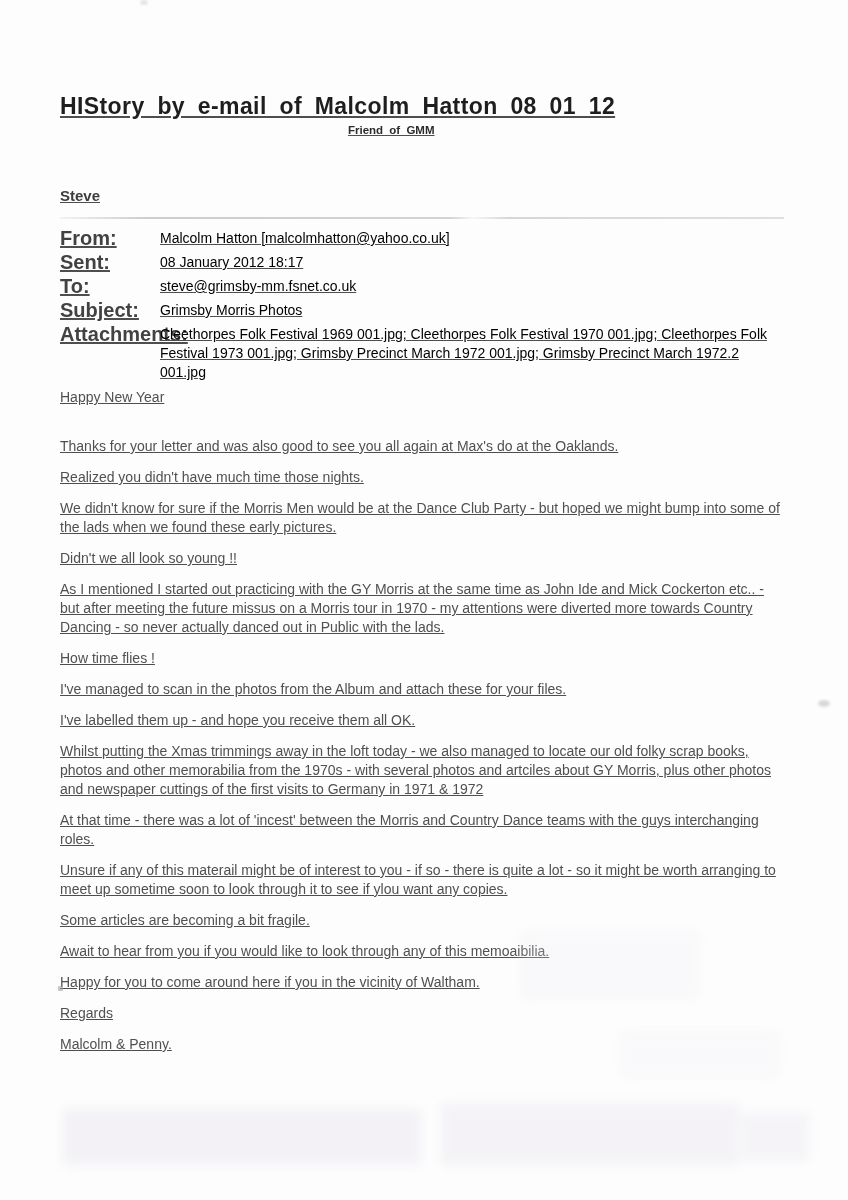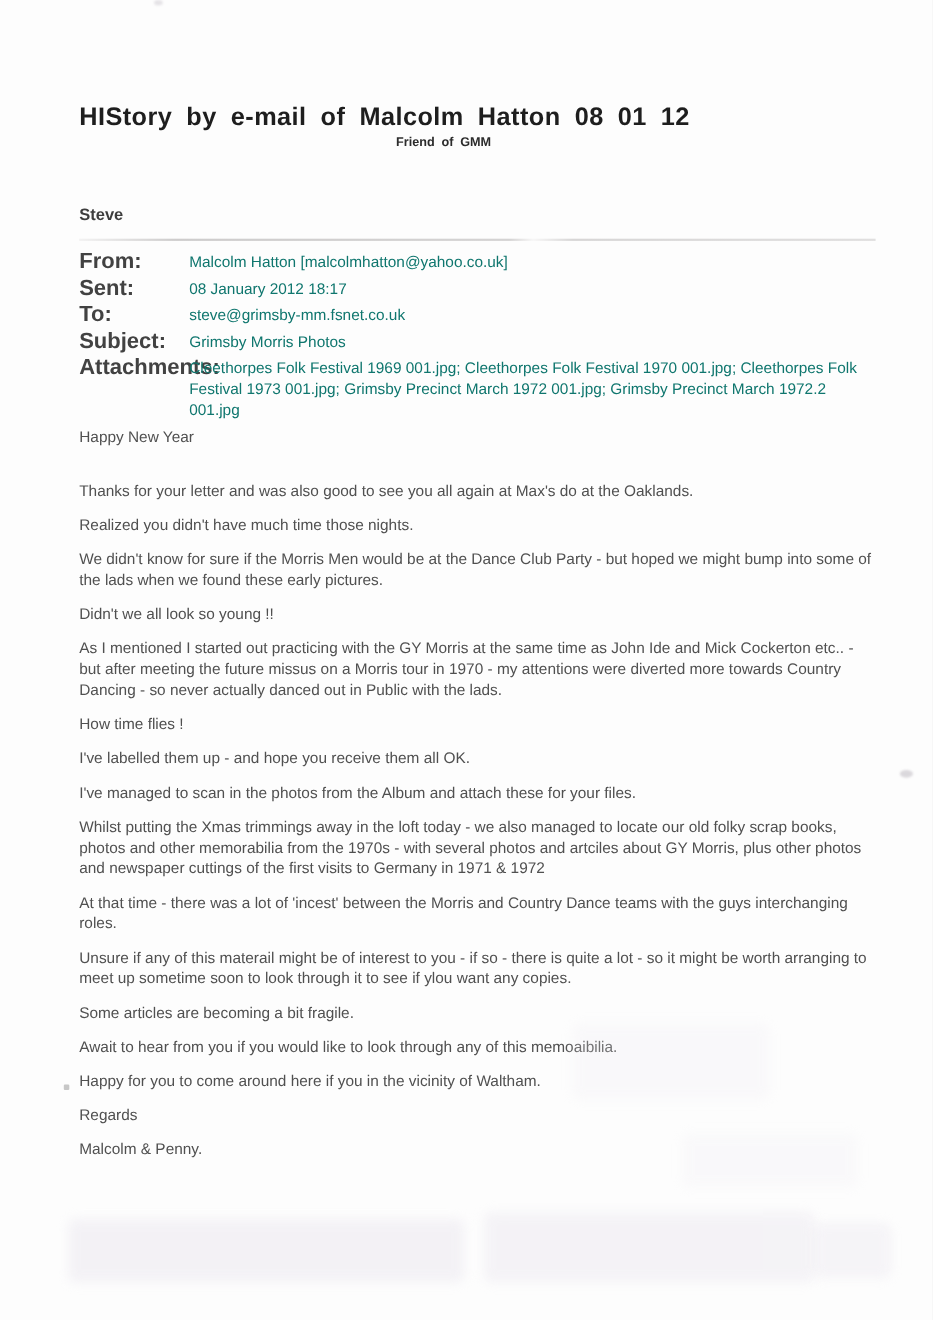--- a/index.html
+++ b/index.html
@@ -8,23 +8,24 @@
     width: 848px;
     height: 1200px;
     margin: 0 auto;
     background: #fdfdfd;
     overflow: hidden;
     font-family: "Liberation Sans", sans-serif;
     color: #4e4e4e;
   }
   .content {
     position: absolute;
-    left: 72px;
+    left: 60px;
     top: 0;
     width: 724px;
+    text-decoration: underline;
   }
   .doc-title {
     margin: 92px 0 0 0;
     font-size: 23px;
     line-height: 28px;
     font-weight: bold;
     color: #1e1e1e;
     letter-spacing: 0.4px;
     word-spacing: 6px;
     white-space: nowrap;
@@ -61,21 +62,21 @@
     flex: none;
     width: 100px;
     font-weight: bold;
     color: #424242;
     font-size: 20px;
     line-height: 19px;
   }
   .field-value {
     font-size: 14px;
     line-height: 19px;
-    color: #0f766e;
+    color: #000000;
   }
   .body-text { margin-top: 6px; }
   .body-text p {
     margin: 0 0 12px 0;
     font-size: 14px;
     line-height: 19px;
     color: #505050;
   }
   .body-text p.after-gap { margin-bottom: 30px; }
   
@@ -128,22 +129,22 @@
     </div>
 
     <div class="body-text">
       <p class="after-gap">Happy New Year</p>
       <p>Thanks for your letter and was also good to see you all again at Max's do at the Oaklands.</p>
       <p>Realized you didn't have much time those nights.</p>
       <p>We didn't know for sure if the Morris Men would be at the Dance Club Party - but hoped we might bump into some of the lads when we found these early pictures.</p>
       <p>Didn't we all look so young !!</p>
       <p>As I mentioned I started out practicing with the GY Morris at the same time as John Ide and Mick Cockerton etc.. - but after meeting the future missus on a Morris tour in 1970 - my attentions were diverted more towards Country Dancing - so never actually danced out in Public with the lads.</p>
       <p>How time flies !</p>
+      <p>I've managed to scan in the photos from the Album and attach these for your files.</p>
       <p>I've labelled them up - and hope you receive them all OK.</p>
-      <p>I've managed to scan in the photos from the Album and attach these for your files.</p>
       <p>Whilst putting the Xmas trimmings away in the loft today - we also managed to locate our old folky scrap books, photos and other memorabilia from the 1970s - with several photos and artciles about GY Morris, plus other photos and newspaper cuttings of the first visits to Germany in 1971 &amp; 1972</p>
       <p>At that time - there was a lot of 'incest' between the Morris and Country Dance teams with the guys interchanging roles.</p>
       <p>Unsure if any of this materail might be of interest to you - if so -  there is quite a lot  - so it might be worth arranging to meet up sometime soon to look through it to see if ylou want any copies.</p>
       <p>Some articles are becoming a bit fragile.</p>
       <p>Await to hear from you if you would like to look through any of this memoaibilia.</p>
       <p>Happy for you to come around here if you in the vicinity of Waltham.</p>
       <p>Regards</p>
       <p>Malcolm &amp; Penny.</p>
     </div>
 

